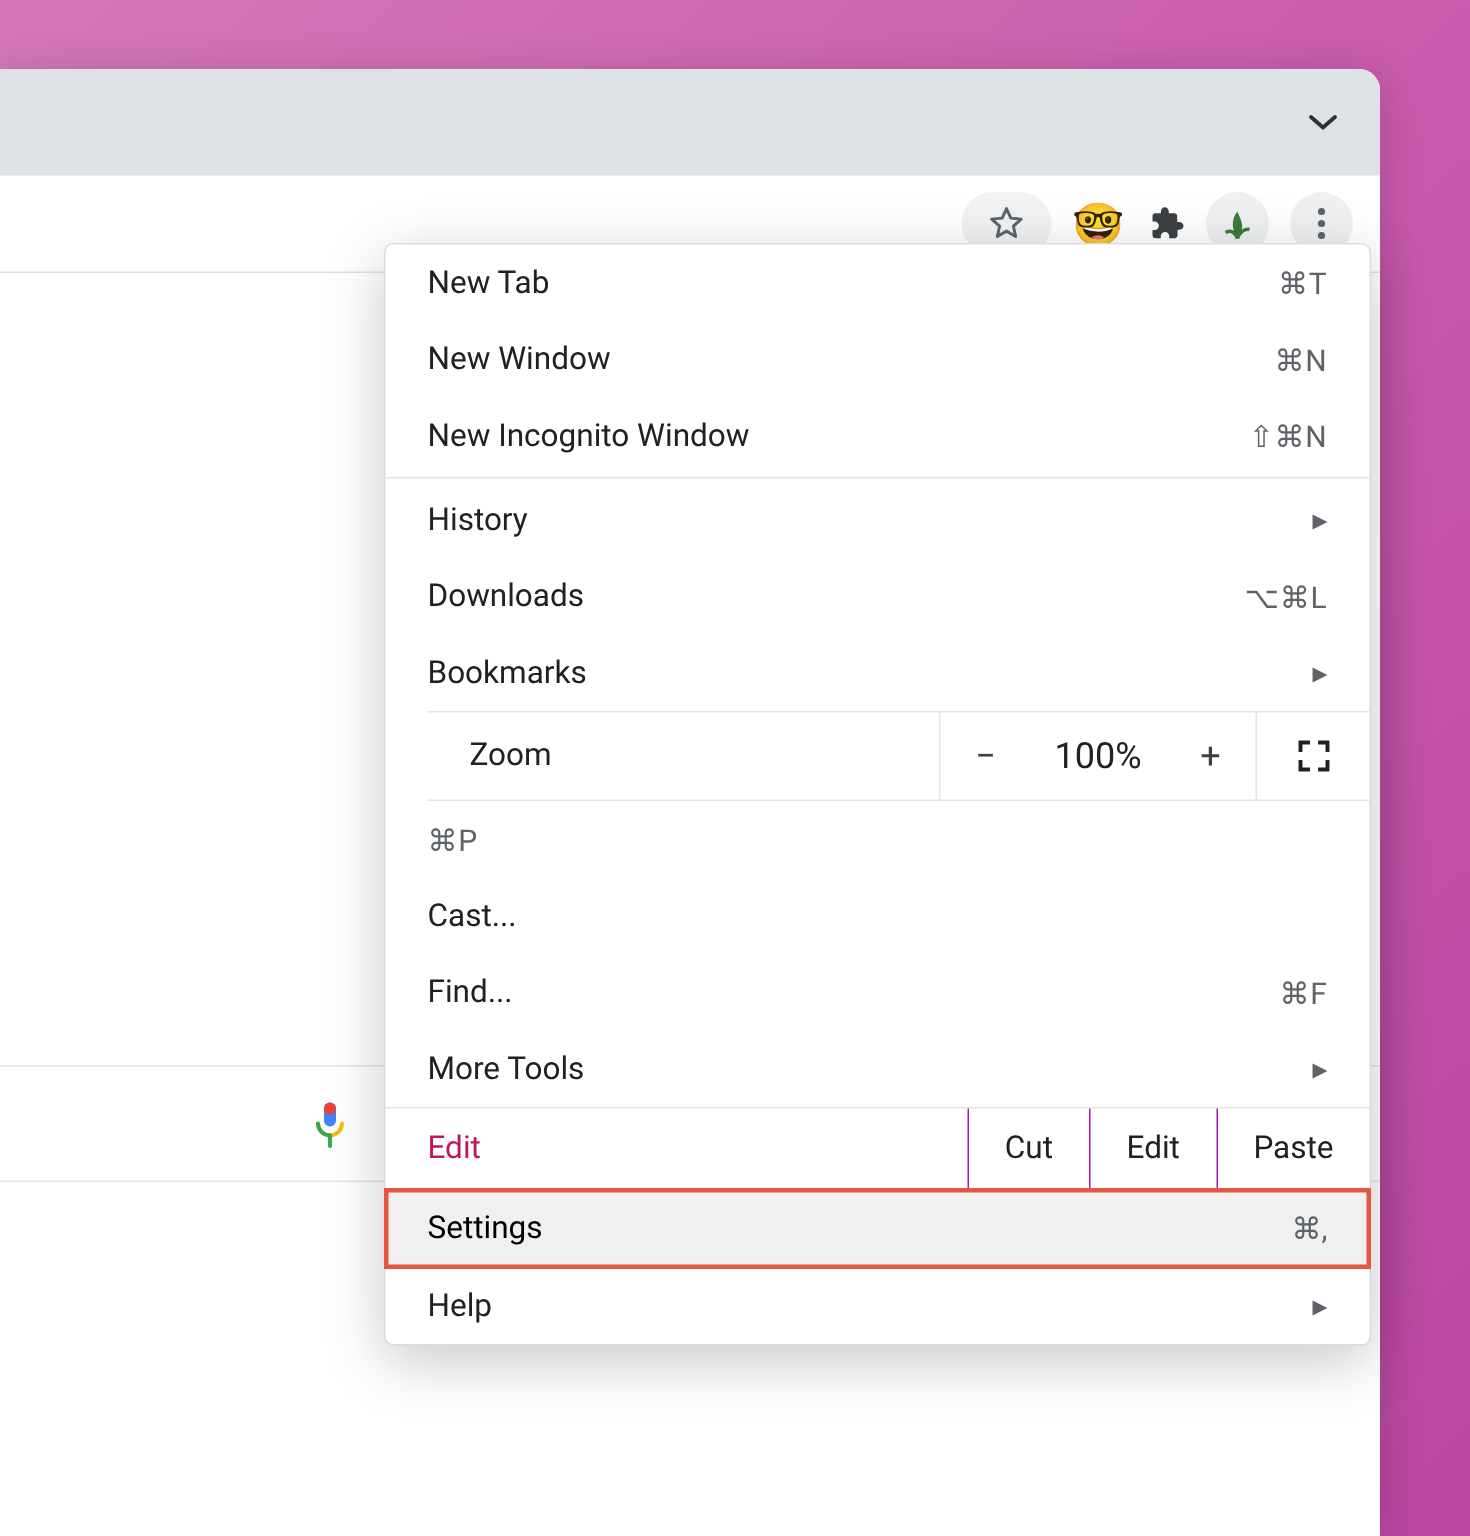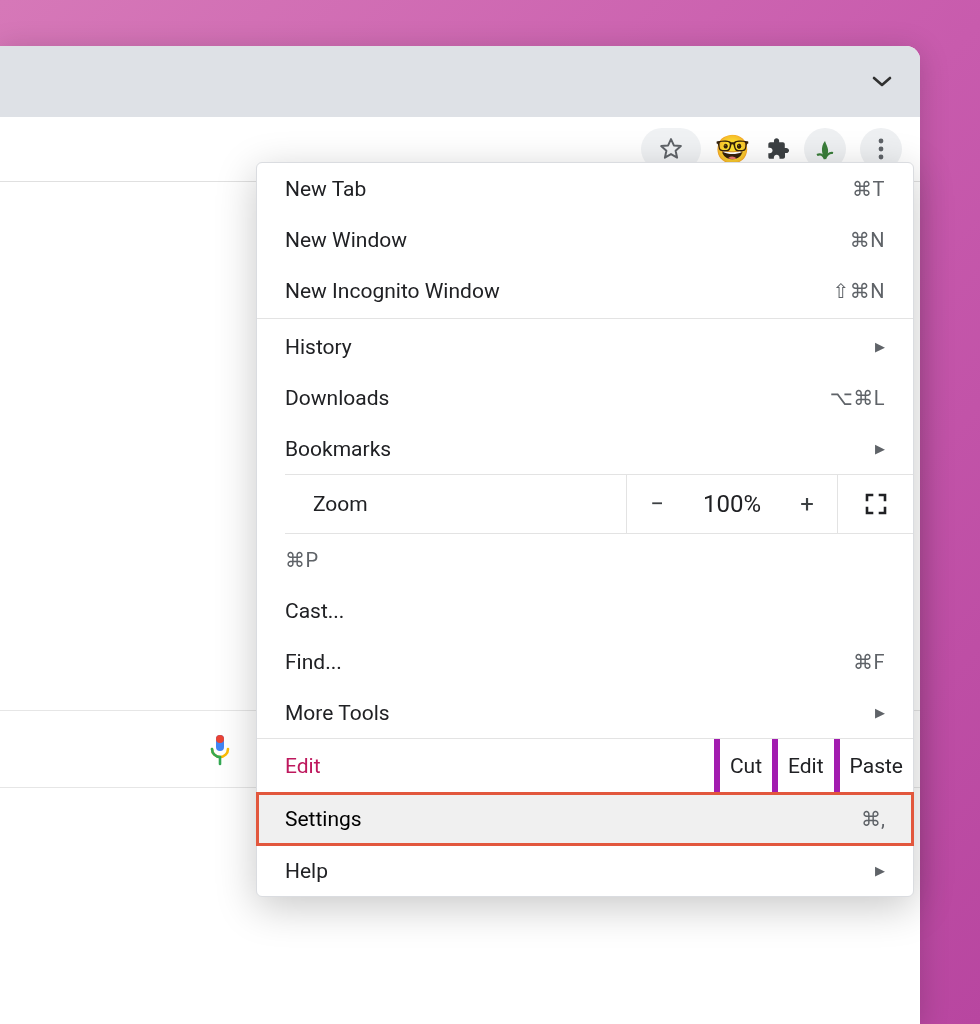--- a/index.html
+++ b/index.html
@@ -186,28 +186,28 @@
   }
   .edit-label {
     flex: 1;
     display: flex;
     align-items: center;
     padding-left: 28px;
     font-size: 21px;
     color: #be185d;
   }
   .edit-btn {
-    border-left: 6px solid #a21caf;
+    border-left: 1px solid #a21caf;
     display: flex;
     align-items: center;
     justify-content: center;
     font-size: 21px;
     color: #202124;
     cursor: pointer;
-    padding: 0 10px;
+    padding: 0 24px;
   }
 
   .settings-row {
     height: 52px;
     display: flex;
     align-items: center;
     padding: 0 28px;
     font-size: 21px;
     background: #f0f0f0;
     outline: 3px solid #e2573d;

